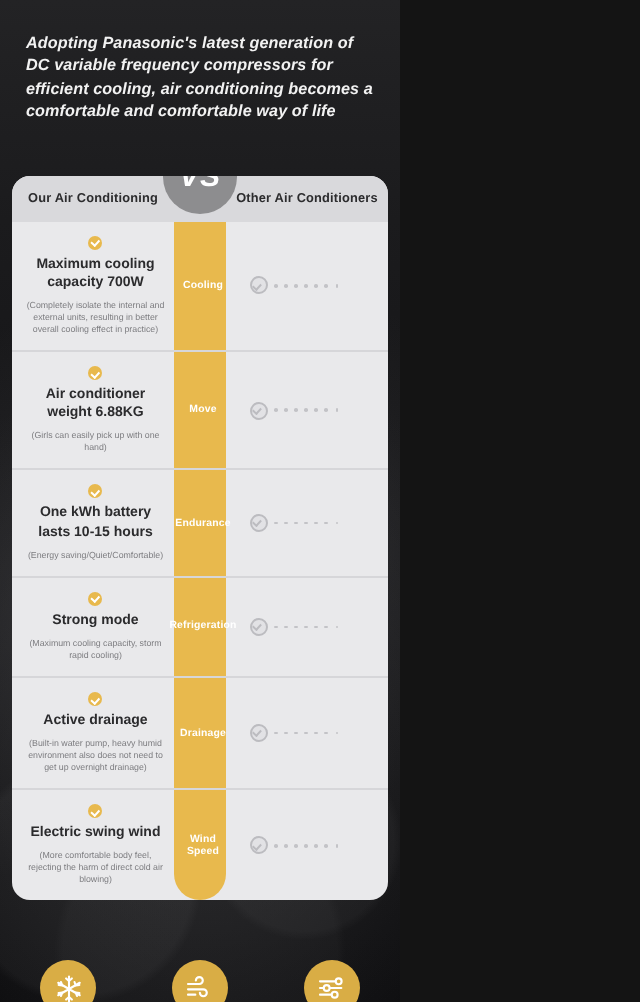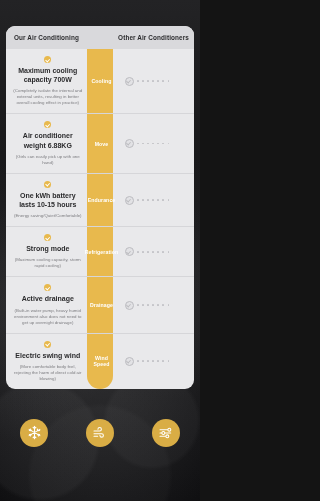--- a/index.html
+++ b/index.html
@@ -144,23 +144,25 @@
     display:flex;align-items:center;justify-content:center;
   }
 </style>
 </head>
 <body>
 
 <div class="bg"></div>
 
 <div class="wrap">
 
+  <div class="headline">Adopting Panasonic's latest generation of DC variable frequency compressors for efficient cooling, air conditioning becomes a comfortable and comfortable way of life</div>
 
   <div class="compare">
     <div class="mid-strip"></div>
+    <div class="vs">VS</div>
 
     <div class="thead">
       <div class="cell">Our Air Conditioning</div>
       <div class="spacer"></div>
       <div class="cell">Other Air Conditioners</div>
     </div>
 
     <div id="rows">
         <div class="row">
           <div class="col-left">

